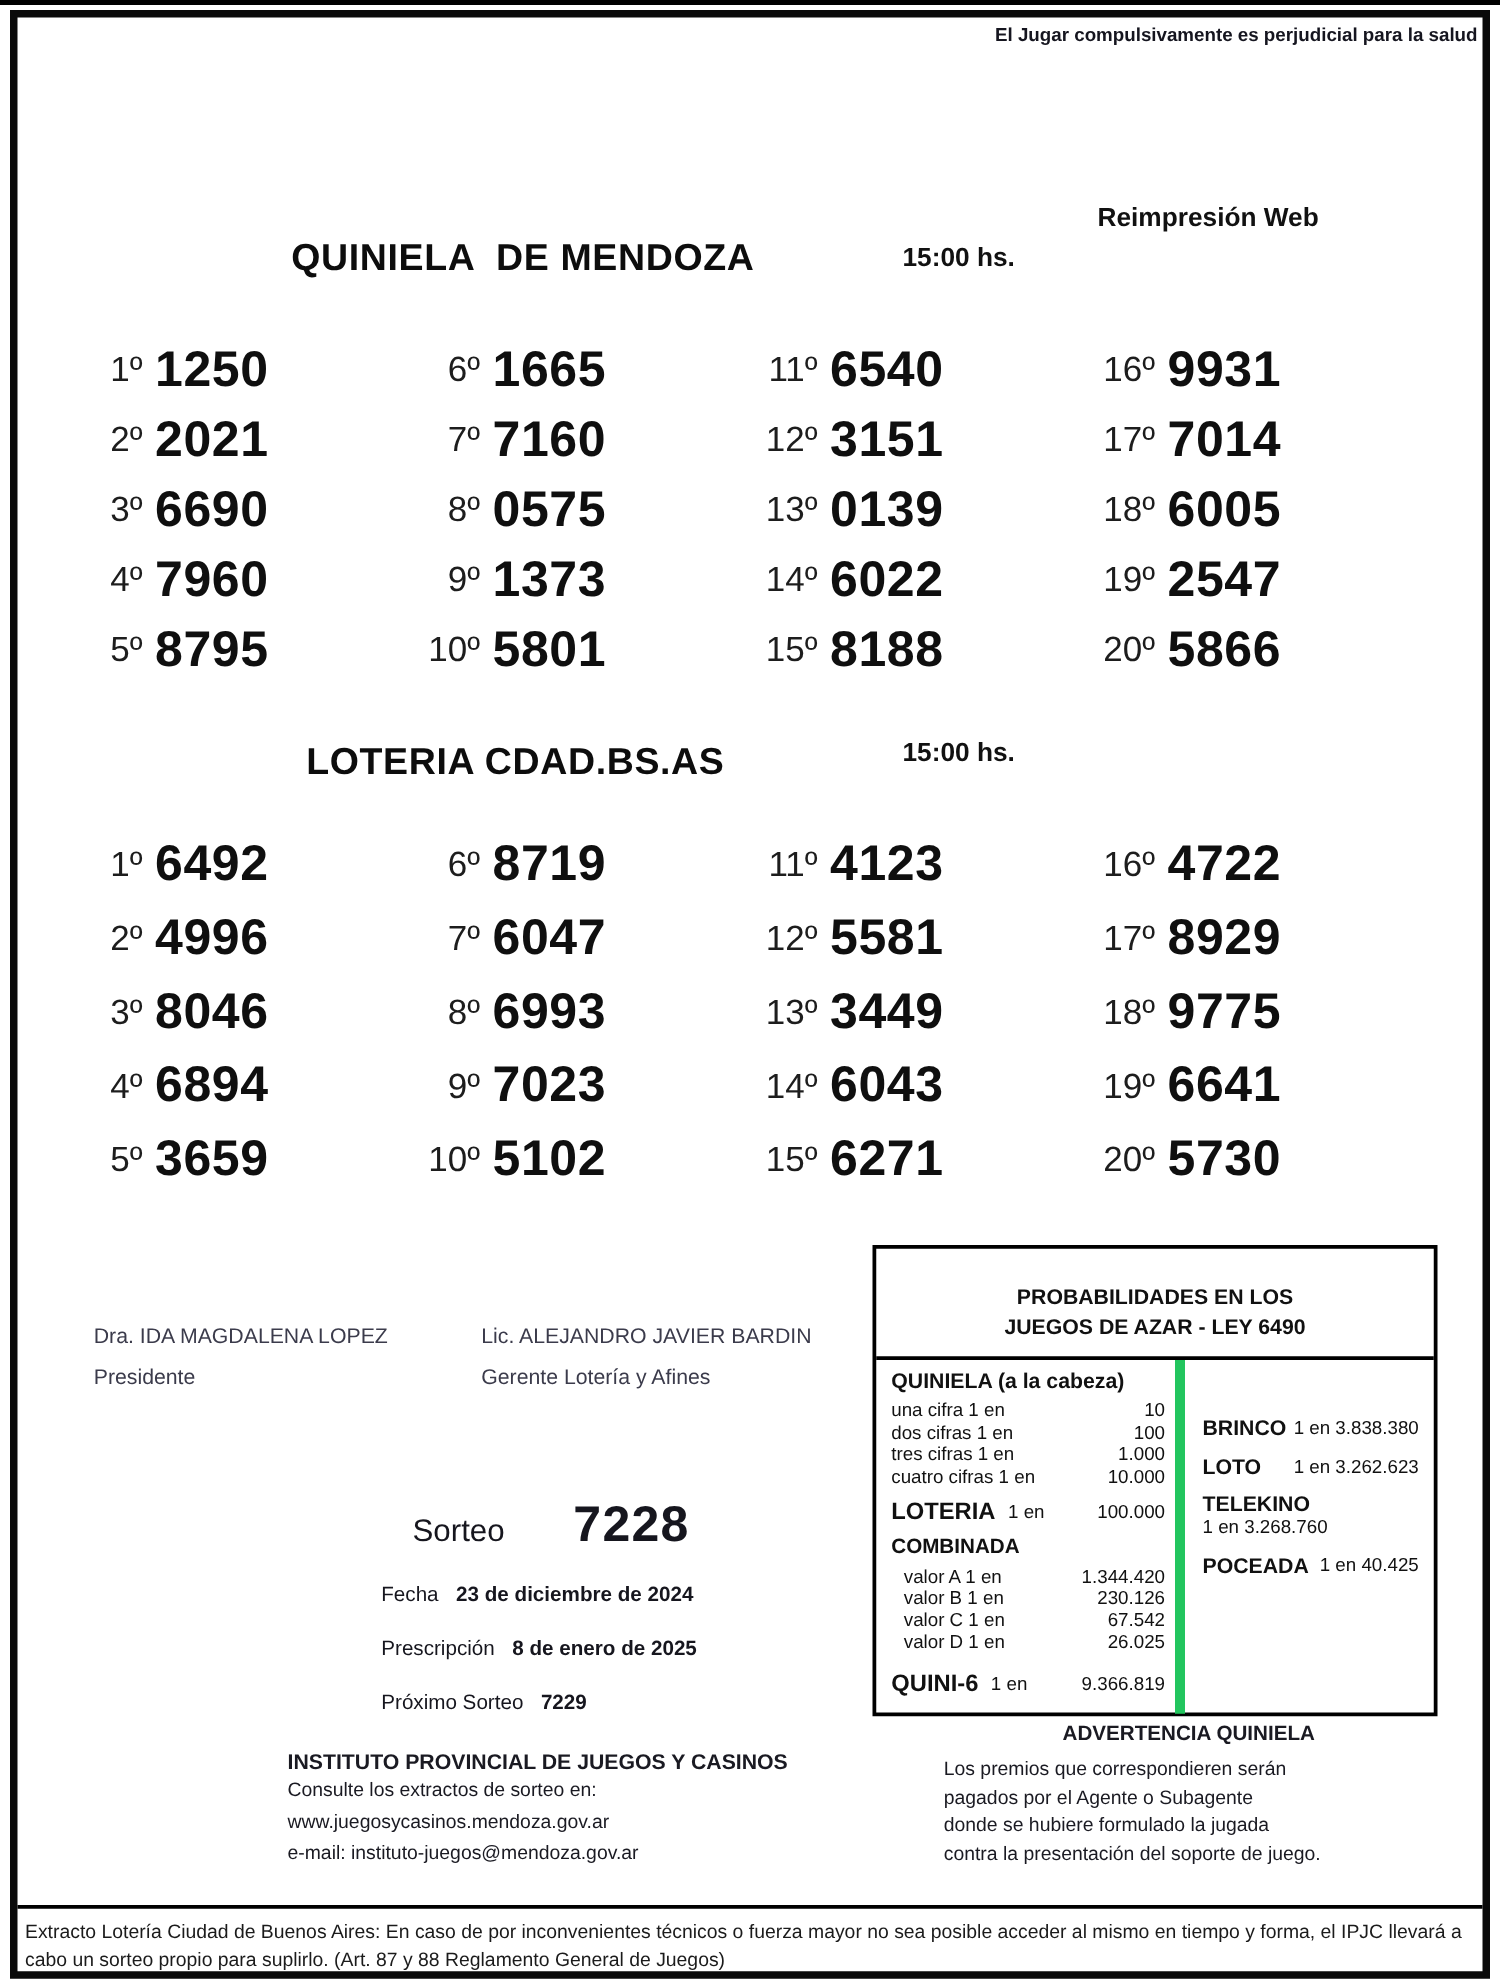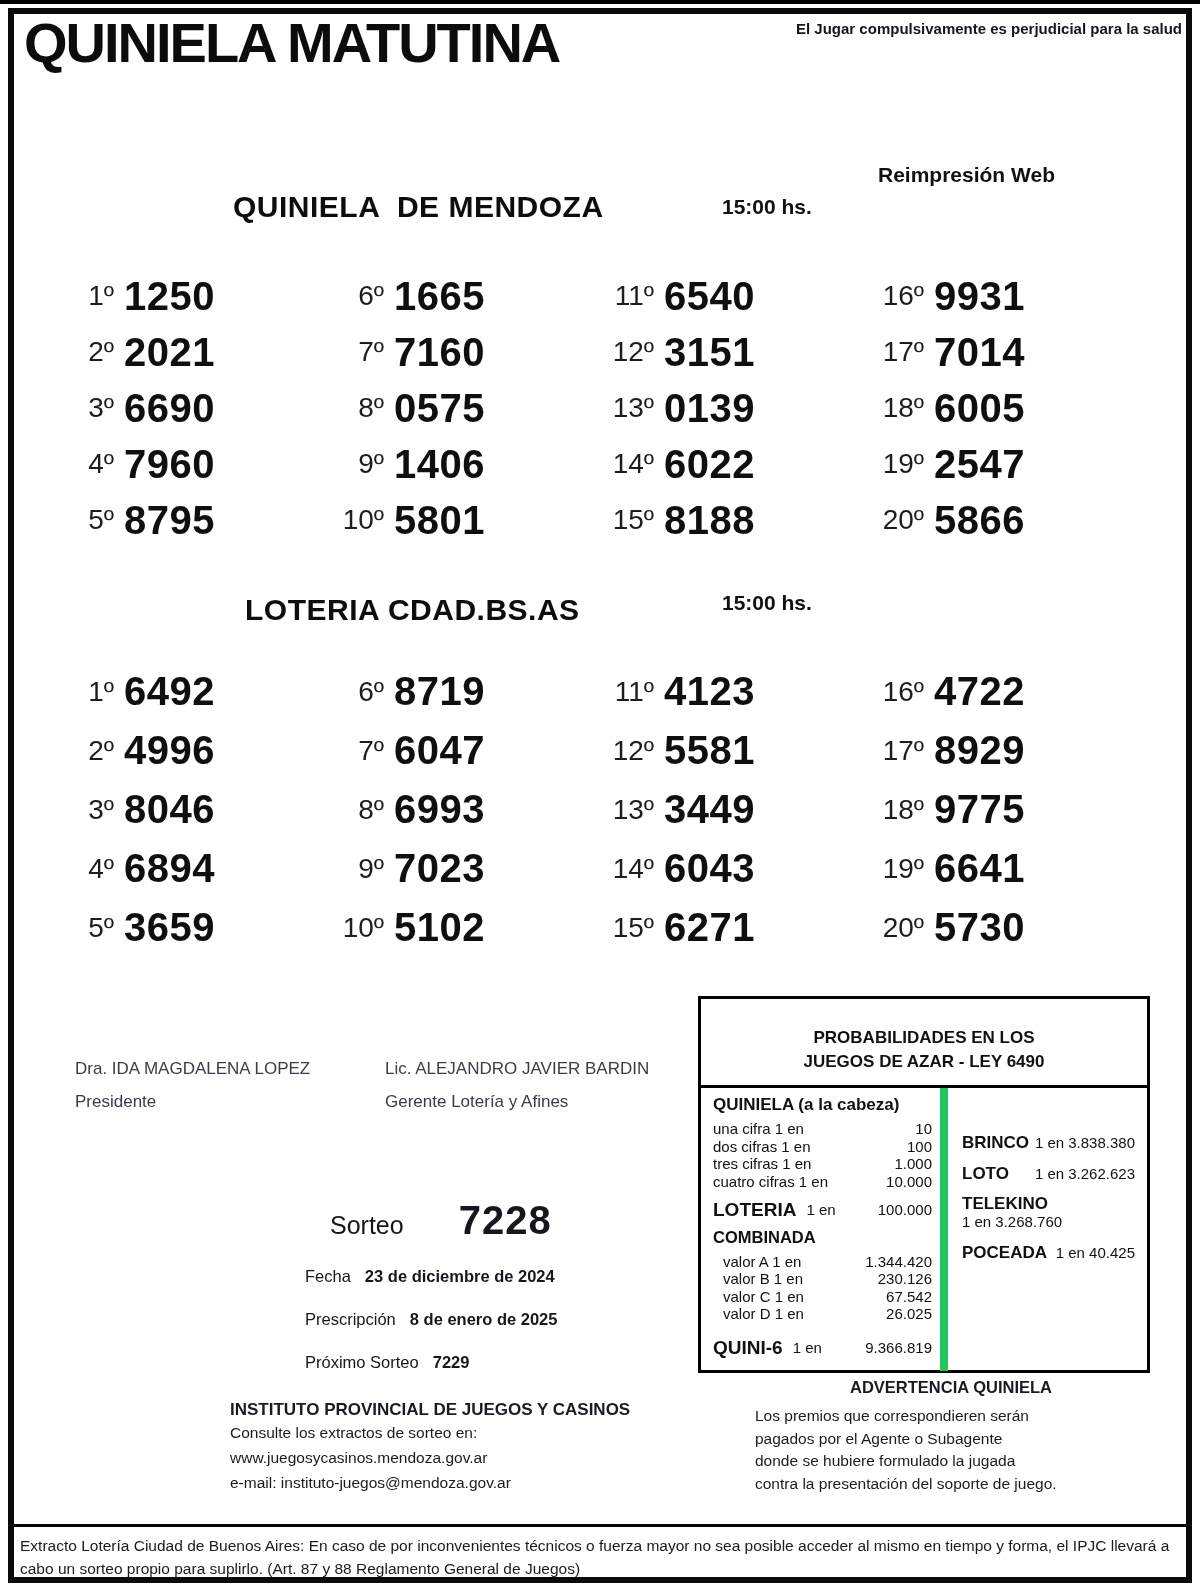--- a/index.html
+++ b/index.html
@@ -74,21 +74,20 @@
   .footer-sep{position:absolute;left:14px;right:14px;top:1524px;height:3px;background:#000;}
   .footer-text{position:absolute;left:20px;top:1534px;width:1152px;font-size:15.5px;line-height:23px;color:#1b1b1b;}
 </style>
 </head>
 <body>
 
 <div class="page">
   <div class="top-line"></div>
   <div class="frame"></div>
 
-  <h1 class="main-title">QUINIELA MATUTINA</h1>
   <div class="top-warning">El Jugar compulsivamente es perjudicial para la salud</div>
 
   <div class="reprint">Reimpresión Web</div>
   <div class="sec-title sec1-title">QUINIELA  DE MENDOZA</div>
   <div class="sec-time sec1-time">15:00 hs.</div>
   <div class="grid grid1">
       <div class="result">
         <span class="pos">1º</span>
         <span class="num">1250</span>
       </div>
@@ -115,21 +114,21 @@
       <div class="result">
         <span class="pos">7º</span>
         <span class="num">7160</span>
       </div>
       <div class="result">
         <span class="pos">8º</span>
         <span class="num">0575</span>
       </div>
       <div class="result">
         <span class="pos">9º</span>
-        <span class="num">1406</span>
+        <span class="num">1373</span>
       </div>
       <div class="result">
         <span class="pos">10º</span>
         <span class="num">5801</span>
       </div>
       <div class="result">
         <span class="pos">11º</span>
         <span class="num">6540</span>
       </div>
       <div class="result">

